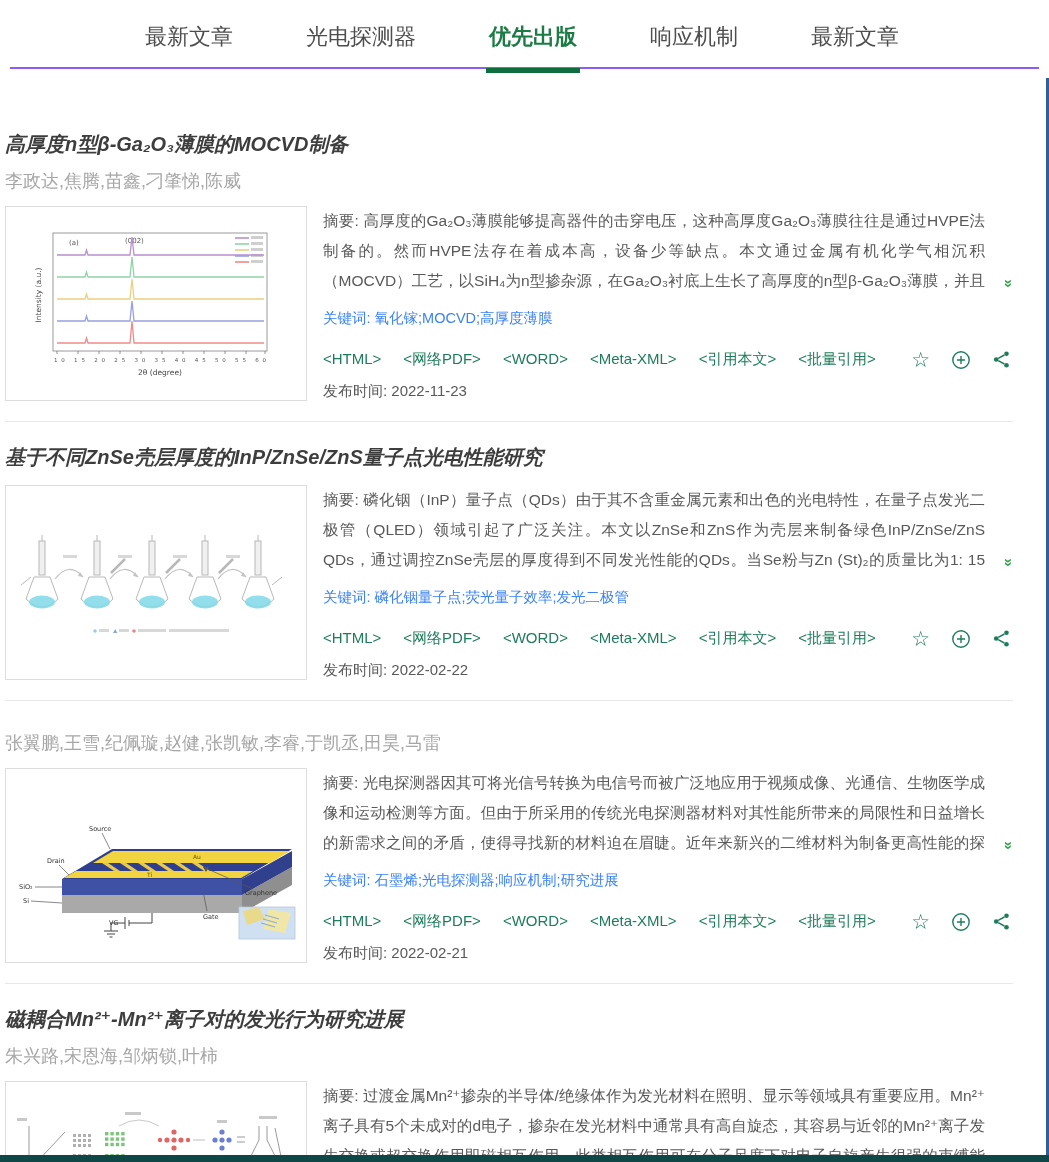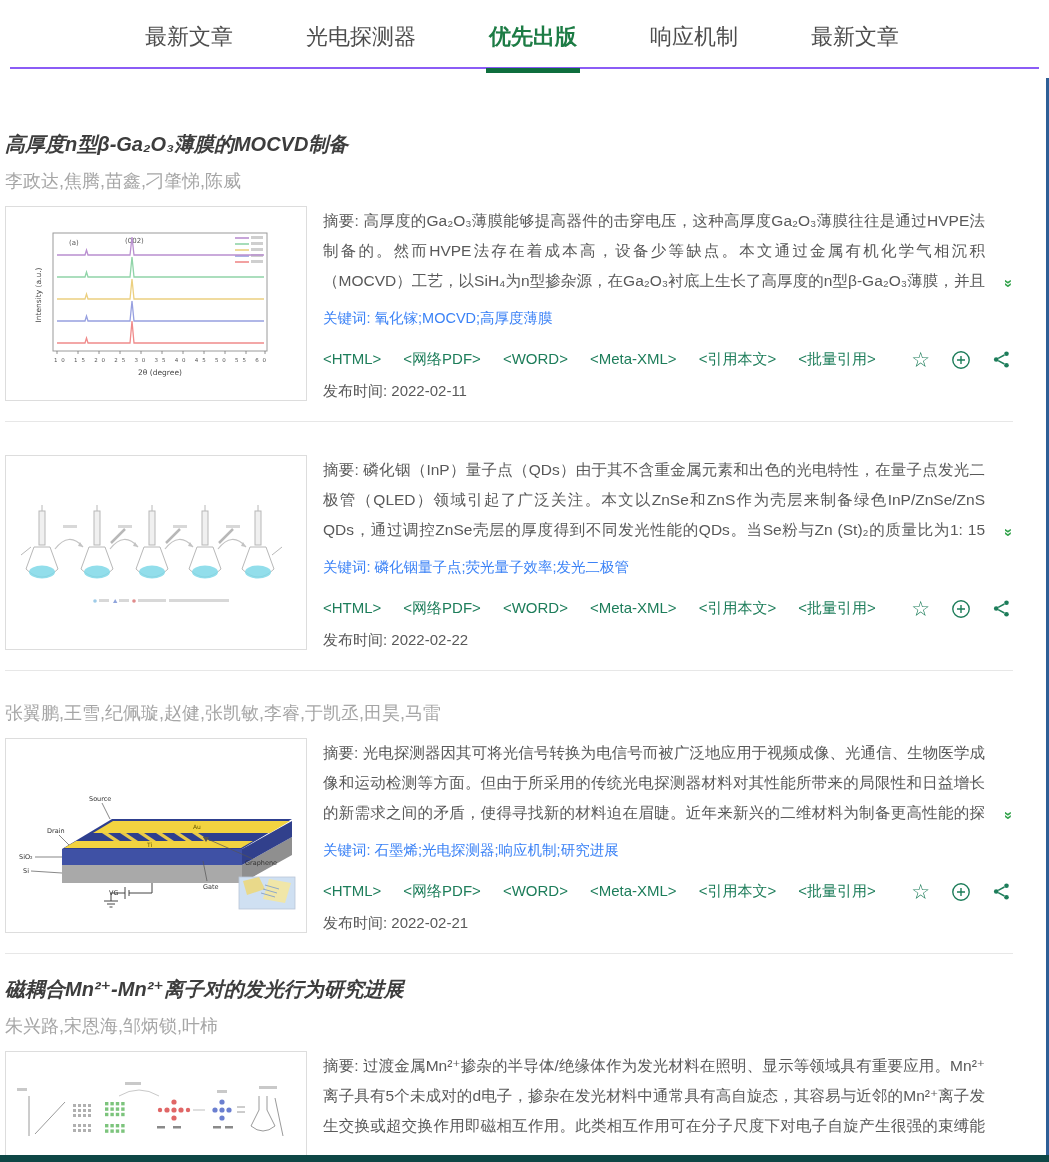--- a/index.html
+++ b/index.html
@@ -134,27 +134,28 @@
                   <circle cx="14.5" cy="3.8" r="2.3" fill="#1d7d5a"></circle>
                   <circle cx="4.2" cy="9.5" r="2.3" fill="#1d7d5a"></circle>
                   <circle cx="14.5" cy="15.2" r="2.3" fill="#1d7d5a"></circle>
                   <path d="M6.2 8.4l6.2-3.4M6.2 10.6l6.2 3.4" stroke="#1d7d5a" stroke-width="1.5" fill="none"></path>
                 </svg>
             </span>
           </div>
         </div>
         <div class="date">
           <span>发布时间:</span>
-          <span>2022-02-11</span>
+          <span>2022-11-23</span>
         </div>
       </div>
     </div>
   </section>
 
   <section class="article">
+    <h2 class="title">基于不同ZnSe壳层厚度的InP/ZnSe/ZnS量子点光电性能研究</h2>
     <div class="row">
       <div class="thumb">
         <svg width="298" height="136" viewBox="0 0 298 136">
           <rect x="0" y="0" width="298" height="136" fill="#ffffff"></rect>
           <g>
 
             <g stroke="#b8b8b8" fill="none" stroke-width="1">
 
               <g>
                 <rect x="32" y="26" width="6" height="34" fill="#f0f0f0"></rect>

